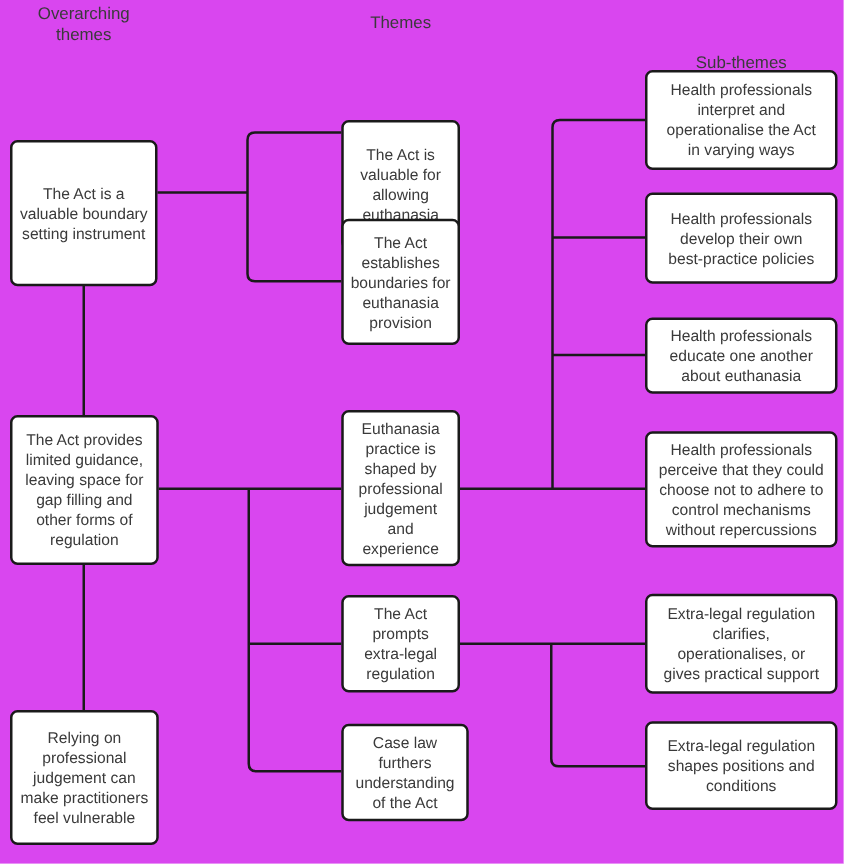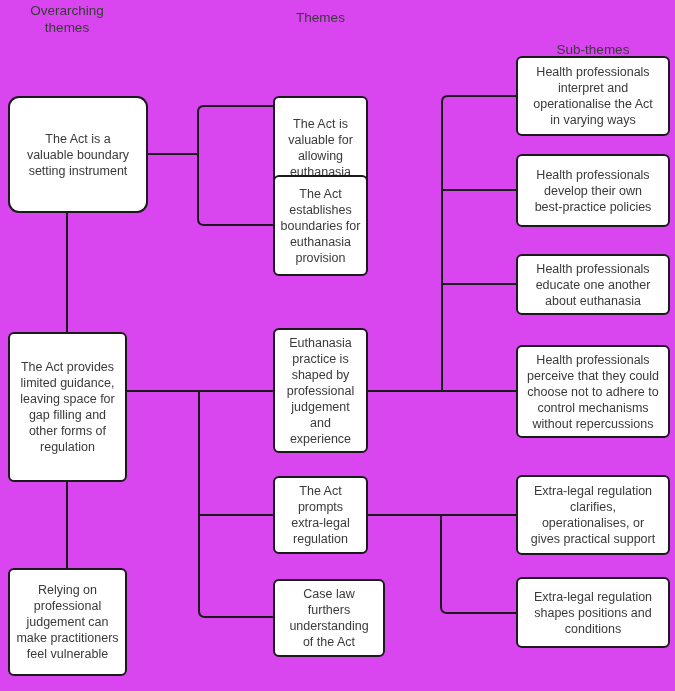--- a/index.html
+++ b/index.html
@@ -65,24 +65,24 @@
     <path d="M442,284 L516,284"></path>
     <path d="M368,515 L516,515"></path>
     <path d="M441,515 L441,607 Q441,613 447,613 L516,613"></path>
   </svg>
 
   <div class="col-header" style="left:8px; top:2px; width:118px;">Overarching
 themes</div>
   <div class="col-header" style="left:273px; top:9px; width:95px;">Themes</div>
   <div class="col-header" style="left:516px; top:9px; width:154px;margin-top:32px;">Sub-themes</div>
 
-  <div class="node" style="left:8px; top:96px; width:140px; height:117px;border-radius:11px;">The Act is a
+  <div class="node" style="left:8px; top:112px; width:118px; height:117px;">The Act is a
 valuable boundary
 setting instrument</div>
-  <div class="node" style="left:8px; top:332px; width:119px; height:150px;">The Act provides
+  <div class="node" style="left:8px; top:332px; width:119px; height:120px;">The Act provides
 limited guidance,
 leaving space for
 gap filling and
 other forms of
 regulation</div>
   <div class="node" style="left:8px; top:568px; width:119px; height:108px;">Relying on
 professional
 judgement can
 make practitioners
 feel vulnerable</div>
@@ -100,21 +100,21 @@
 practice is
 shaped by
 professional
 judgement
 and
 experience</div>
   <div class="node" style="left:273px; top:476px; width:95px; height:78px;">The Act
 prompts
 extra-legal
 regulation</div>
-  <div class="node" style="left:273px; top:579px; width:112px; height:78px;">Case law
+  <div class="node" style="left:273px; top:579px; width:102px; height:78px;">Case law
 furthers
 understanding
 of the Act</div>
 
   <div class="node" style="left:516px; top:56px; width:154px; height:80px;">Health professionals
 interpret and
 operationalise the Act
 in varying ways</div>
   <div class="node" style="left:516px; top:154px; width:154px; height:73px;">Health professionals
 develop their own

